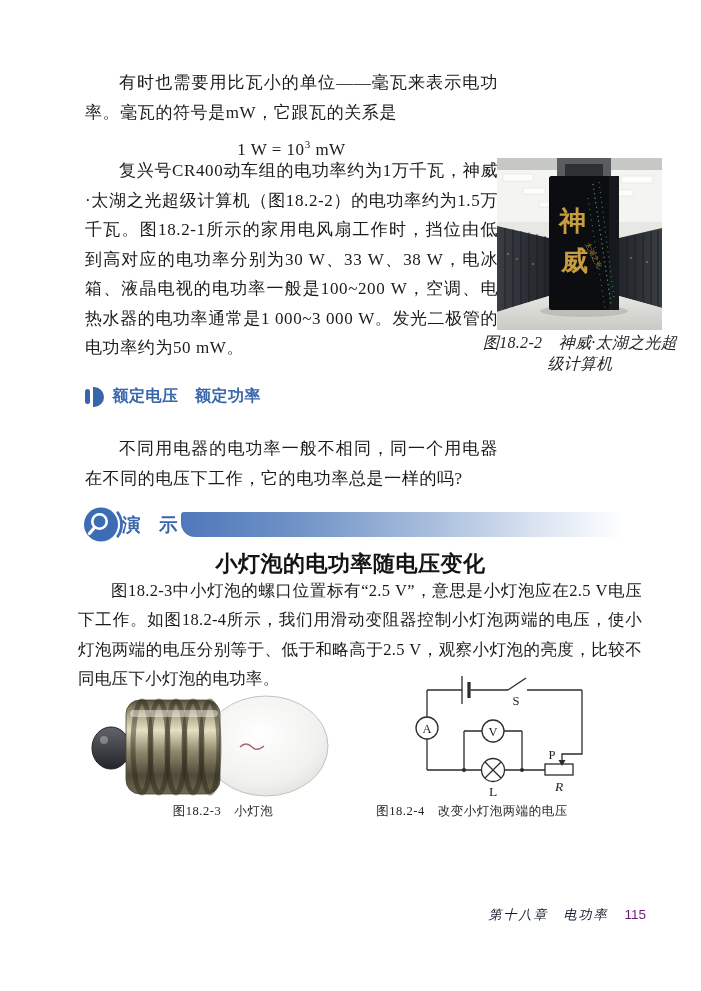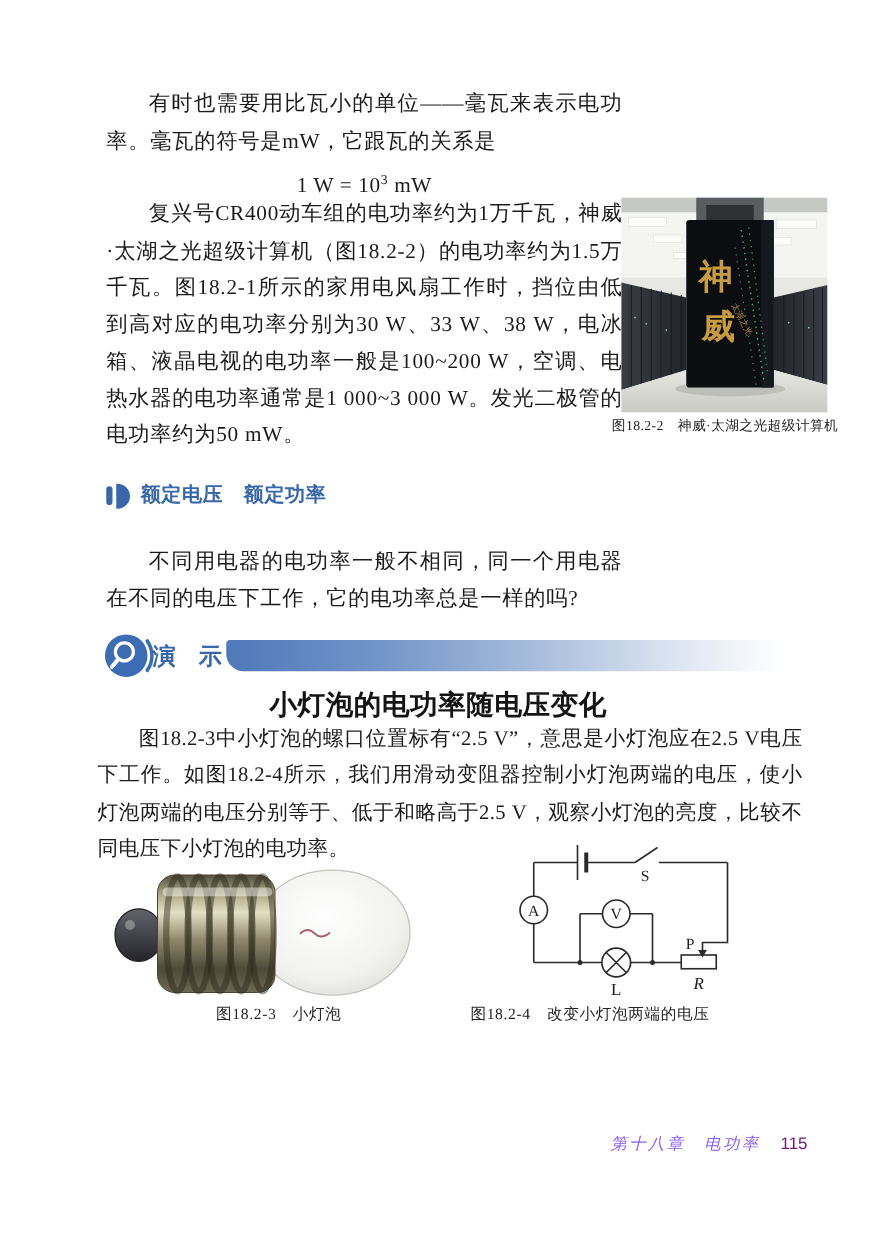--- a/index.html
+++ b/index.html
@@ -42,27 +42,27 @@
     position:absolute;left:122px;top:512px;
     font-family:"Liberation Sans","DejaVu Sans",sans-serif;font-weight:bold;
     font-size:18.5px;color:var(--blue);white-space:nowrap;
   }
   .subtitle{
     position:absolute;left:0;top:549px;width:701px;text-align:center;
     font-family:"Liberation Sans","DejaVu Sans",sans-serif;font-weight:bold;
     font-size:22px;color:#141414;letter-spacing:0.5px;
   }
   .caption{position:absolute;font-size:12.5px;color:#262626;text-align:center;letter-spacing:0.5px;}
-  .caption-sm{position:absolute;font-size:11px;color:#262626;text-align:center;letter-spacing:0.3px;}
+  .caption-sm{position:absolute;font-size:16px;color:#262626;text-align:center;letter-spacing:0.3px;font-style:italic;}
   .fig{position:absolute;}
   .footer{
     position:absolute;top:906px;left:380px;width:266px;
     display:flex;justify-content:flex-end;align-items:baseline;gap:16px;
   }
-  .footer .chapter{font-style:italic;font-size:13px;letter-spacing:2px;color:#8b5cf6;}
+  .footer .chapter{font-style:italic;font-size:13px;letter-spacing:2px;color:#0f172a;}
   .footer .pagenum{font-family:"Liberation Sans","DejaVu Sans",sans-serif;font-size:13.5px;color:#701a75;}
   svg text{user-select:none;}
 </style>
 </head>
 <body>
 
 <div class="page">
 
   <div class="para indent" style="left:85px;top:68px;width:413px;">有时也需要用比瓦小的单位——毫瓦来表示电功率。毫瓦的符号是mW，它跟瓦的关系是</div>
 

